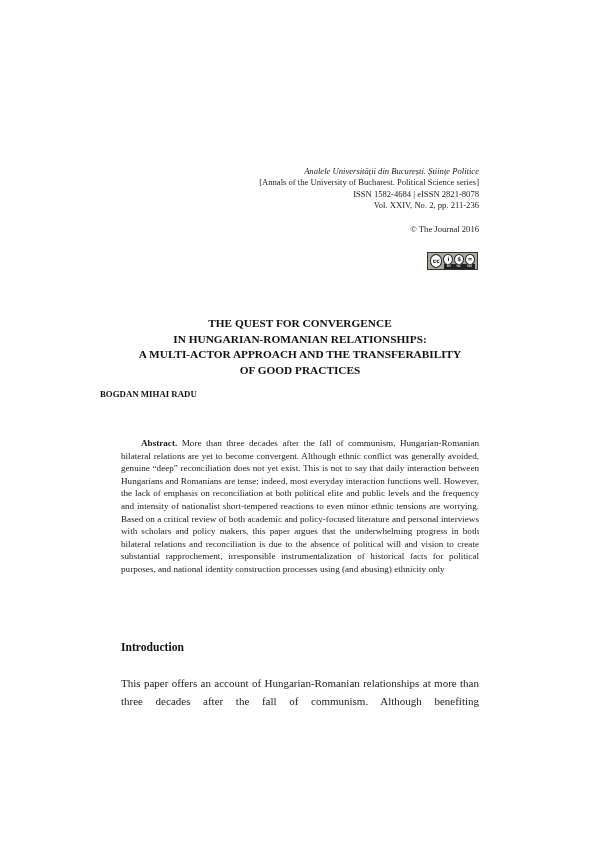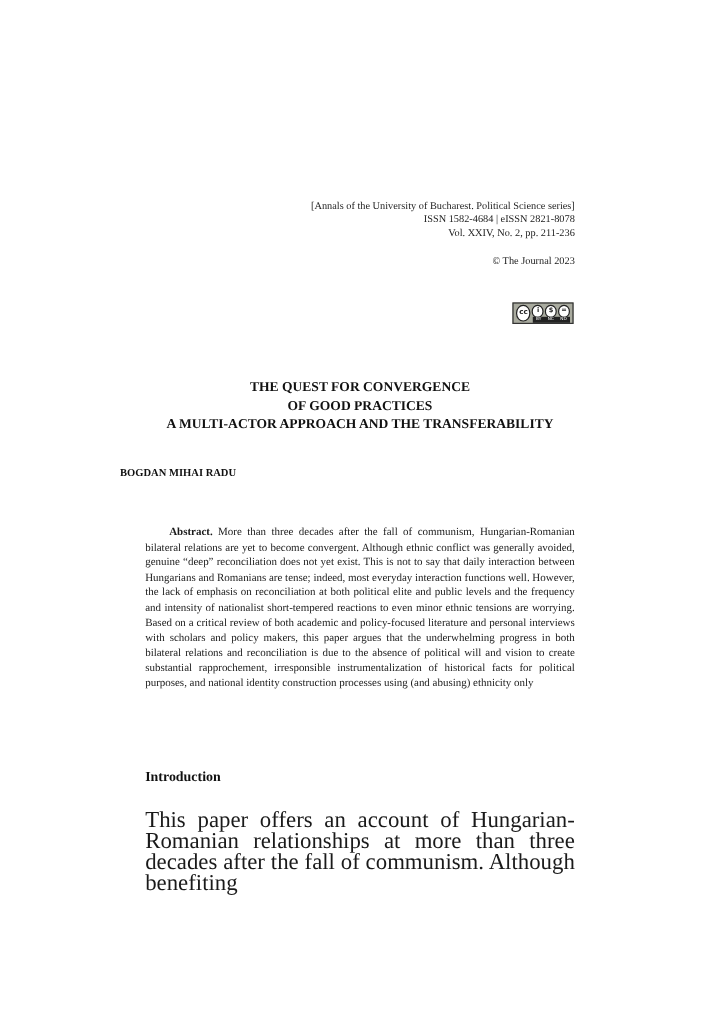--- a/index.html
+++ b/index.html
@@ -136,55 +136,57 @@
     font-size: 11.6px;
     line-height: 14px;
     color: #111;
   }
   .body-text {
     position: absolute;
     left: 121px;
     width: 358px;
     top: 675px;
     font-family: "Liberation Serif", serif;
-    font-size: 19px;
+    font-size: 11px;
     line-height: 17.5px;
     text-align: justify;
     text-align-last: justify;
     color: #1a1a1a;
   }
 </style>
 </head>
 <body>
 
 <div class="page">
 
   <div class="header">
+    <div class="journal-name">Analele Universității din București. Științe Politice</div>
     <div>[Annals of the University of Bucharest. Political Science series]</div>
     <div>ISSN 1582-4684 | eISSN 2821-8078</div>
     <div>Vol. XXIV, No. 2, pp. 211-236</div>
-    <div class="copyright">© The Journal 2023</div>
+    <div class="copyright">© The Journal 2016</div>
   </div>
 
   <div class="cc-badge">
     <span class="cc-circle cc-main">cc</span>
     <span class="cc-circle">i</span>
     <span class="cc-circle">$</span>
     <span class="cc-circle">=</span>
     <div class="cc-label">
       <span>BY</span>
       <span>NC</span>
       <span>ND</span>
     </div>
   </div>
 
   <div class="title">
     <div>THE QUEST FOR CONVERGENCE</div>
+    <div>IN HUNGARIAN-ROMANIAN RELATIONSHIPS:</div>
+    <div>A MULTI-ACTOR APPROACH AND THE TRANSFERABILITY</div>
     <div>OF GOOD PRACTICES</div>
-    <div>A MULTI-ACTOR APPROACH AND THE TRANSFERABILITY</div>
   </div>
 
   <div class="author">BOGDAN MIHAI RADU</div>
 
   <div class="abstract"><span class="label">Abstract.</span><span> More than three decades after the fall of communism, Hungarian-Romanian bilateral relations are yet to become convergent. Although ethnic conflict was generally avoided, genuine “deep” reconciliation does not yet exist. This is not to say that daily interaction between Hungarians and Romanians are tense; indeed, most everyday interaction functions well. However, the lack of emphasis on reconciliation at both political elite and public levels and the frequency and intensity of nationalist short-tempered reactions to even minor ethnic tensions are worrying. Based on a critical review of both academic and policy-focused literature and personal interviews with scholars and policy makers, this paper argues that the underwhelming progress in both bilateral relations and reconciliation is due to the absence of political will and vision to create substantial rapprochement, irresponsible instrumentalization of historical facts for political purposes, and national identity construction processes using (and abusing) ethnicity only</span></div>
 
 
   <div class="section-heading">Introduction</div>
 
   <div class="body-text">This paper offers an account of Hungarian-Romanian relationships at more than three decades after the fall of communism. Although benefiting</div>

